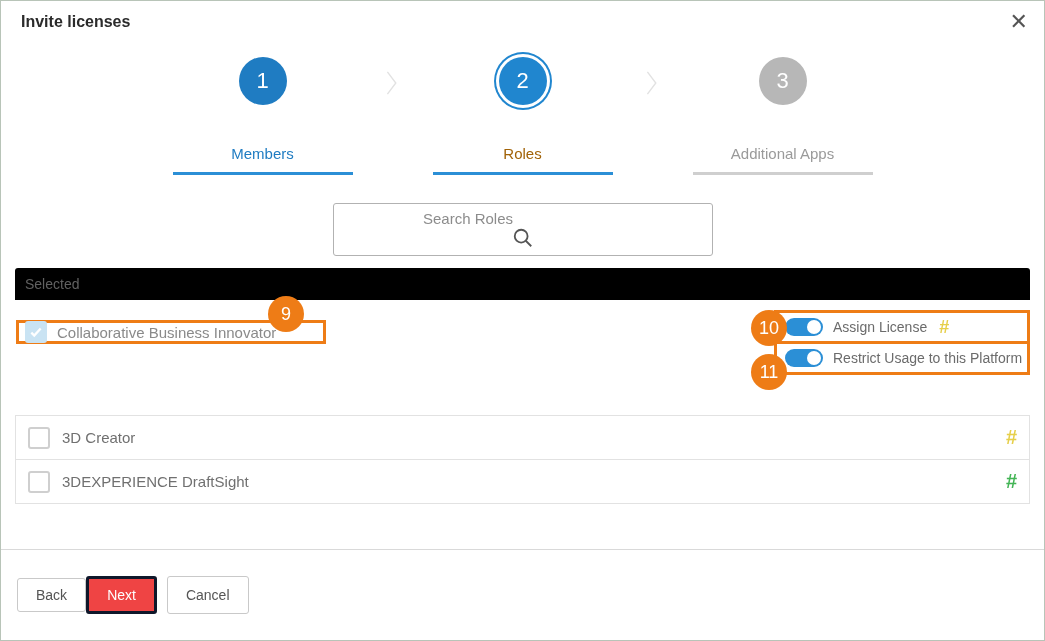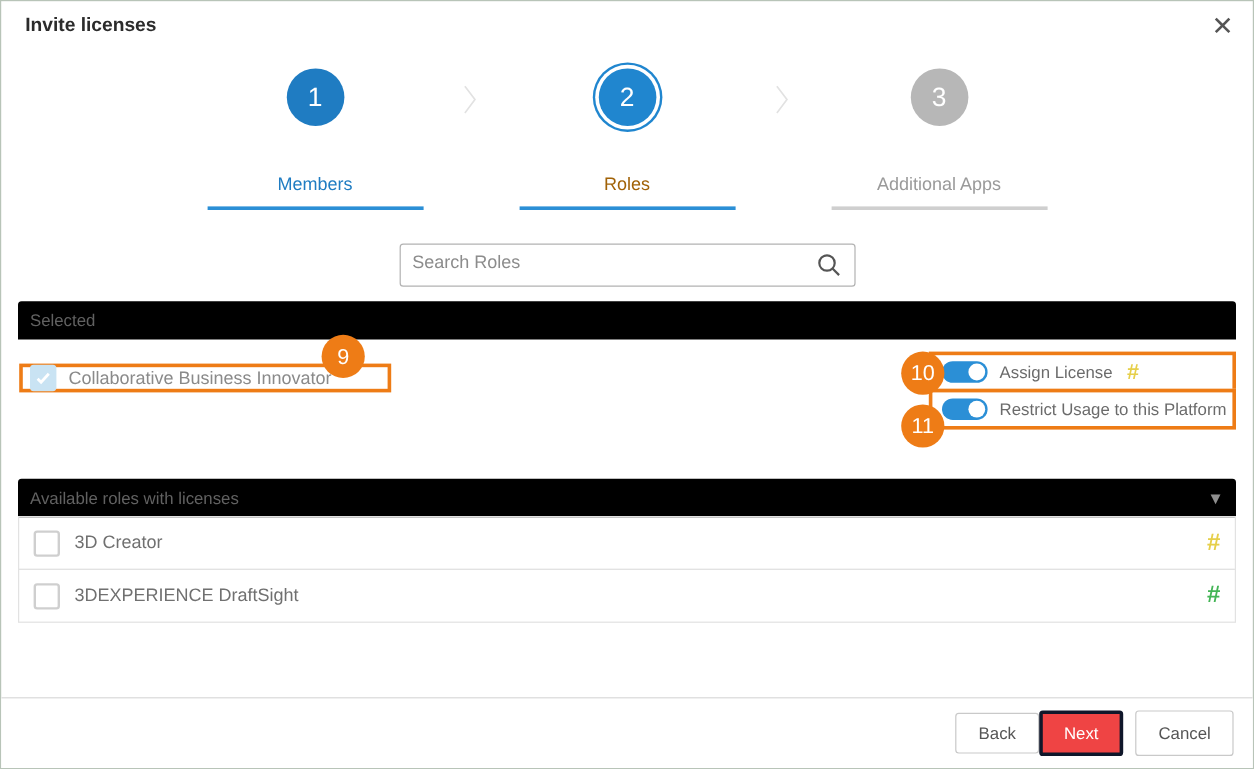--- a/index.html
+++ b/index.html
@@ -80,23 +80,24 @@
     padding-top:12px;
     color: #e2e2e2;
   }
   .step-chevron svg { width: 18px; height: 28px; }
   .search-wrap { display:flex; justify-content:center; margin-top: 28px; }
   .search-box {
     width: 380px;
     border: 1px solid #b2b2b2;
     border-radius: 3px;
     display:flex;
-    align-items:flex-start;
+    align-items:center;
     padding: 6px 10px;
     background: #fff;
+    flex-direction: column;
   }
   .search-box input {
     flex:1;
     border:none;
     outline:none;
     font-size: 15px;
     color: #555;
     background: transparent;
   }
   .search-box input::placeholder { color: #8c8c8c; }
@@ -197,23 +198,23 @@
   .cb-empty { width:22px; height:22px; border:2px solid #cfcfcf; border-radius:3px; background:#fff; }
   .avail-label { color:#707070; font-size:15px; }
   .row-hash { font-weight:bold; font-size:20px; }
   .hash-yellow { color:#e6cf4a; }
   .hash-green { color:#44b556; }
 
   .footer {
     position:absolute;
     left:0; right:0; bottom:0;
     border-top:1px solid #d9d9d9;
-    padding: 10px 16px;
-    display:flex;
-    justify-content:flex-end;
+    padding: 26px 16px;
+    display:flex;
+    justify-content:flex-start;
     align-items:center;
     background:#fff;
   }
   .btn {
     padding: 8px 18px;
     border-radius:3px;
     font-size:14px;
     cursor:pointer;
     border:1px solid #c9c9c9;
     background:#fff;
@@ -300,24 +301,20 @@
         <span class="license-hash">#</span>
       </div>
       <div class="toggle-row-box">
         <div class="toggle"></div>
         <span class="toggle-label">Restrict Usage to this Platform</span>
       </div>
     </div>
   </div>
 
   <div class="avail-section">
-    <div class="section-bar">
-      <span>Available roles with licenses</span>
-      <span class="collapse-caret">▼</span>
-    </div>
 
     <div class="avail-row">
       <div class="avail-left">
         <div class="cb-empty"></div>
         <div class="avail-label">3D Creator</div>
       </div>
       <div class="row-hash hash-yellow">#</div>
     </div>
 
     <div class="avail-row">

